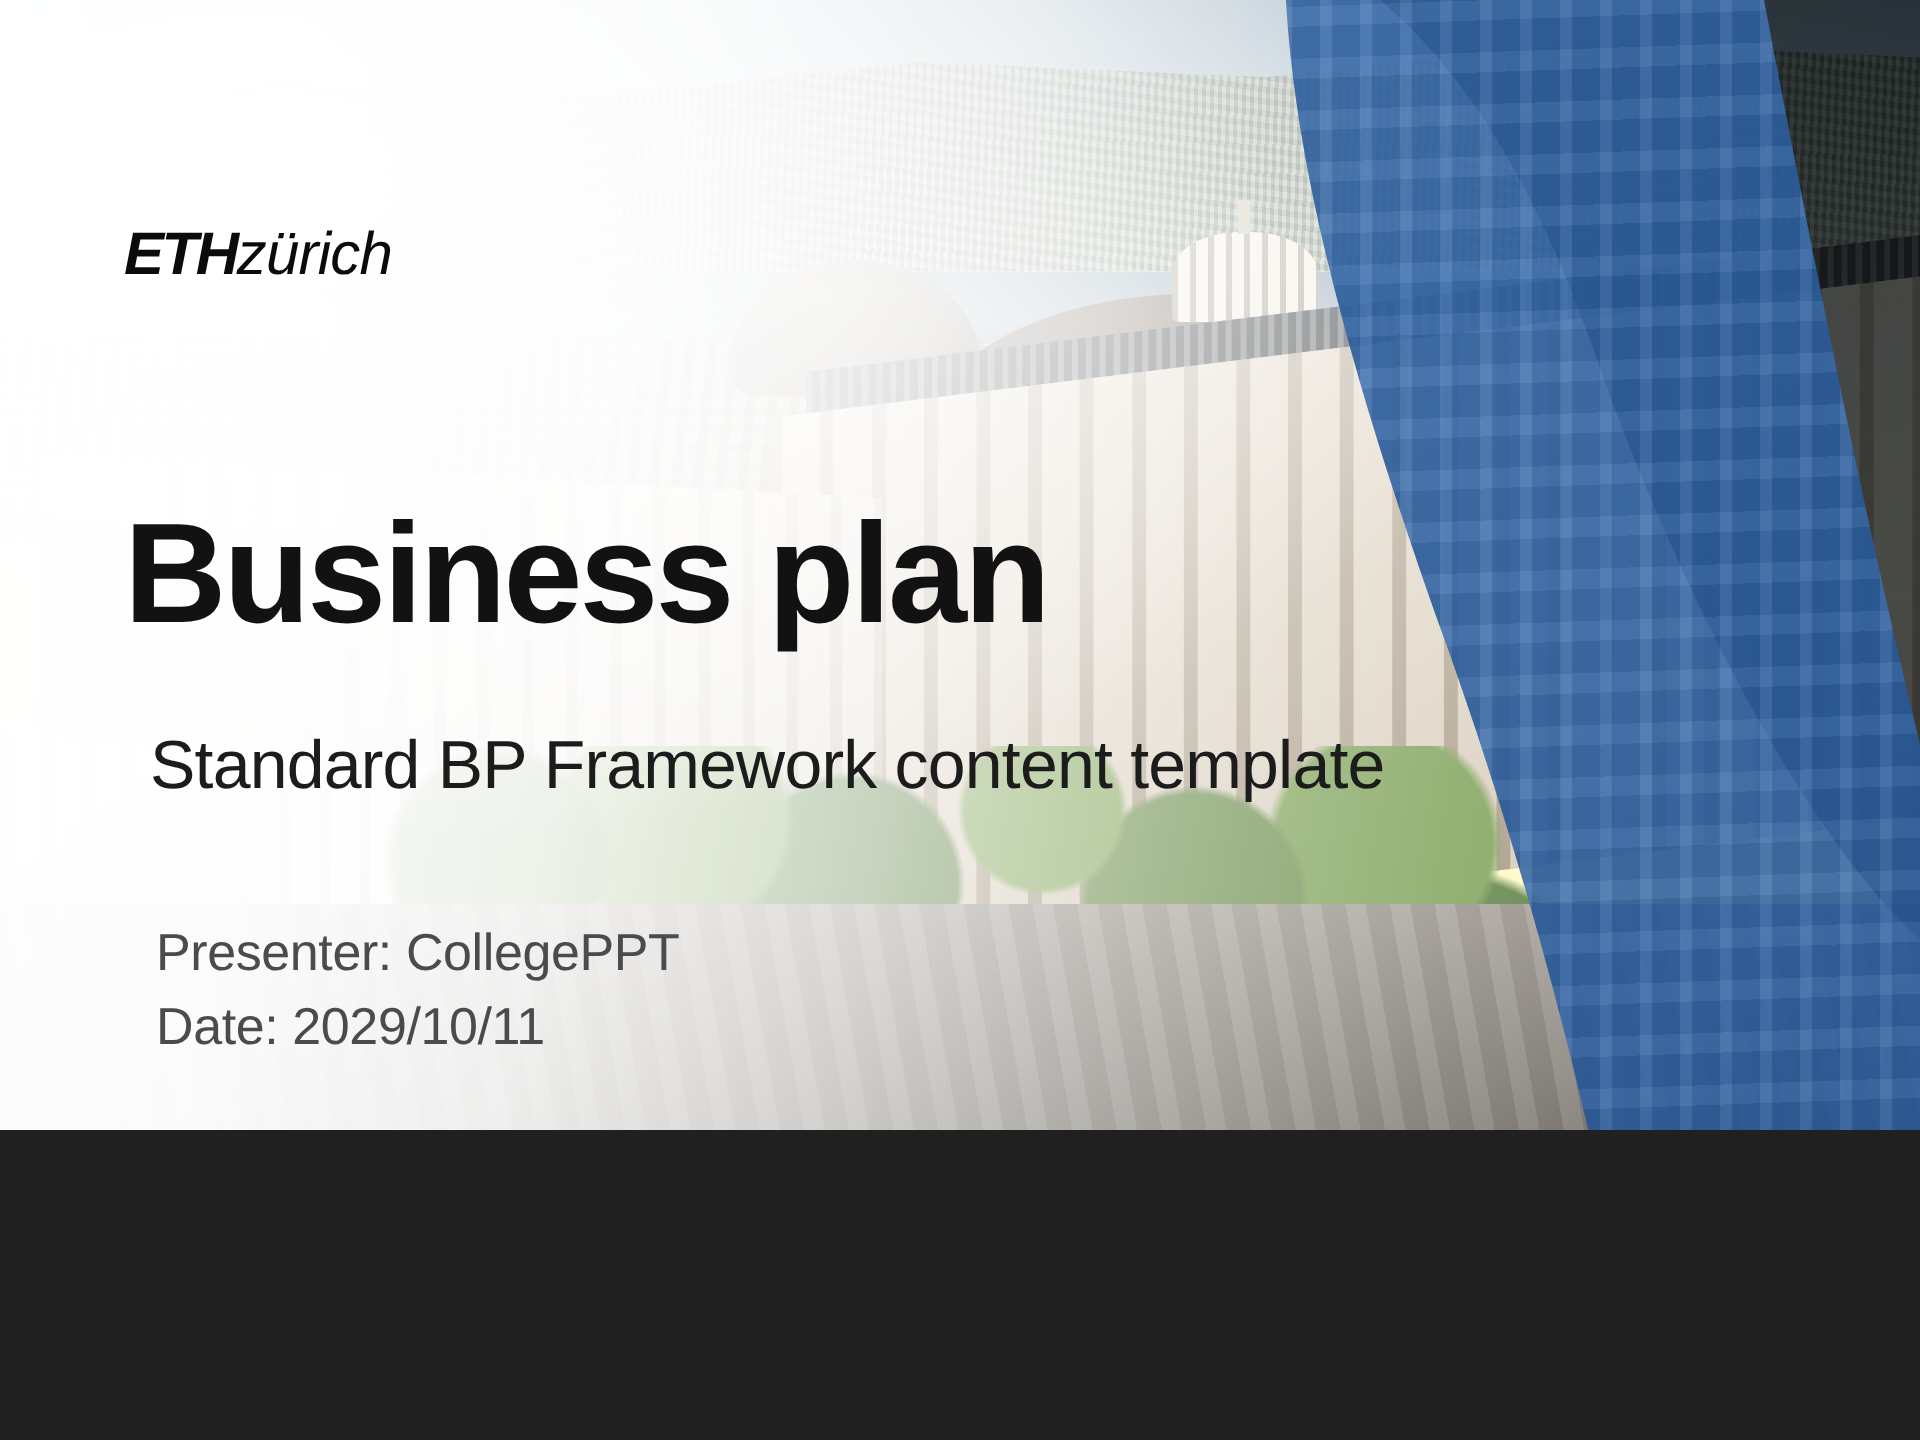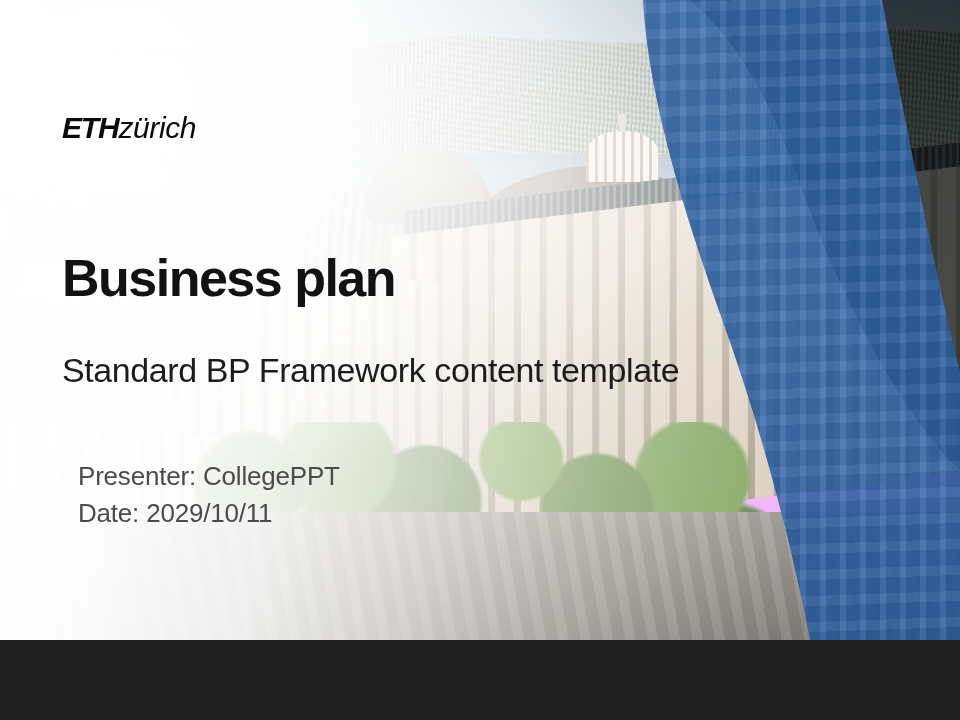--- a/index.html
+++ b/index.html
@@ -8,23 +8,23 @@
     padding: 0;
     background: #202020;
   }
   body {
     font-family: "Liberation Sans", sans-serif;
   }
 
   .slide {
     position: relative;
     width: 960px;
-    height: 640px;
+    height: 565px;
     overflow: hidden;
-    background: #f0abfc;
+    background: #fef9c3;
   }
 
   
   .photo {
     position: absolute;
     inset: 0;
     overflow: hidden;
   }
 
   
@@ -249,32 +249,32 @@
     font-style: italic;
     letter-spacing: -0.4px;
   }
 
   
   .title {
     position: absolute;
     left: 62px;
     top: 252px;
     margin: 0;
-    font-size: 52px;
+    font-size: 71px;
     line-height: 1.02;
     font-weight: 700;
     color: #121212;
     letter-spacing: -1.5px;
     white-space: nowrap;
   }
   .subtitle {
     position: absolute;
     left: 62px;
     top: 352px;
-    margin: 0;
+    margin: 13px;
     font-size: 34px;
     line-height: 1.1;
     font-weight: 400;
     color: #1c1c1c;
     letter-spacing: -0.4px;
     white-space: nowrap;
   }
 
   
   .meta {

